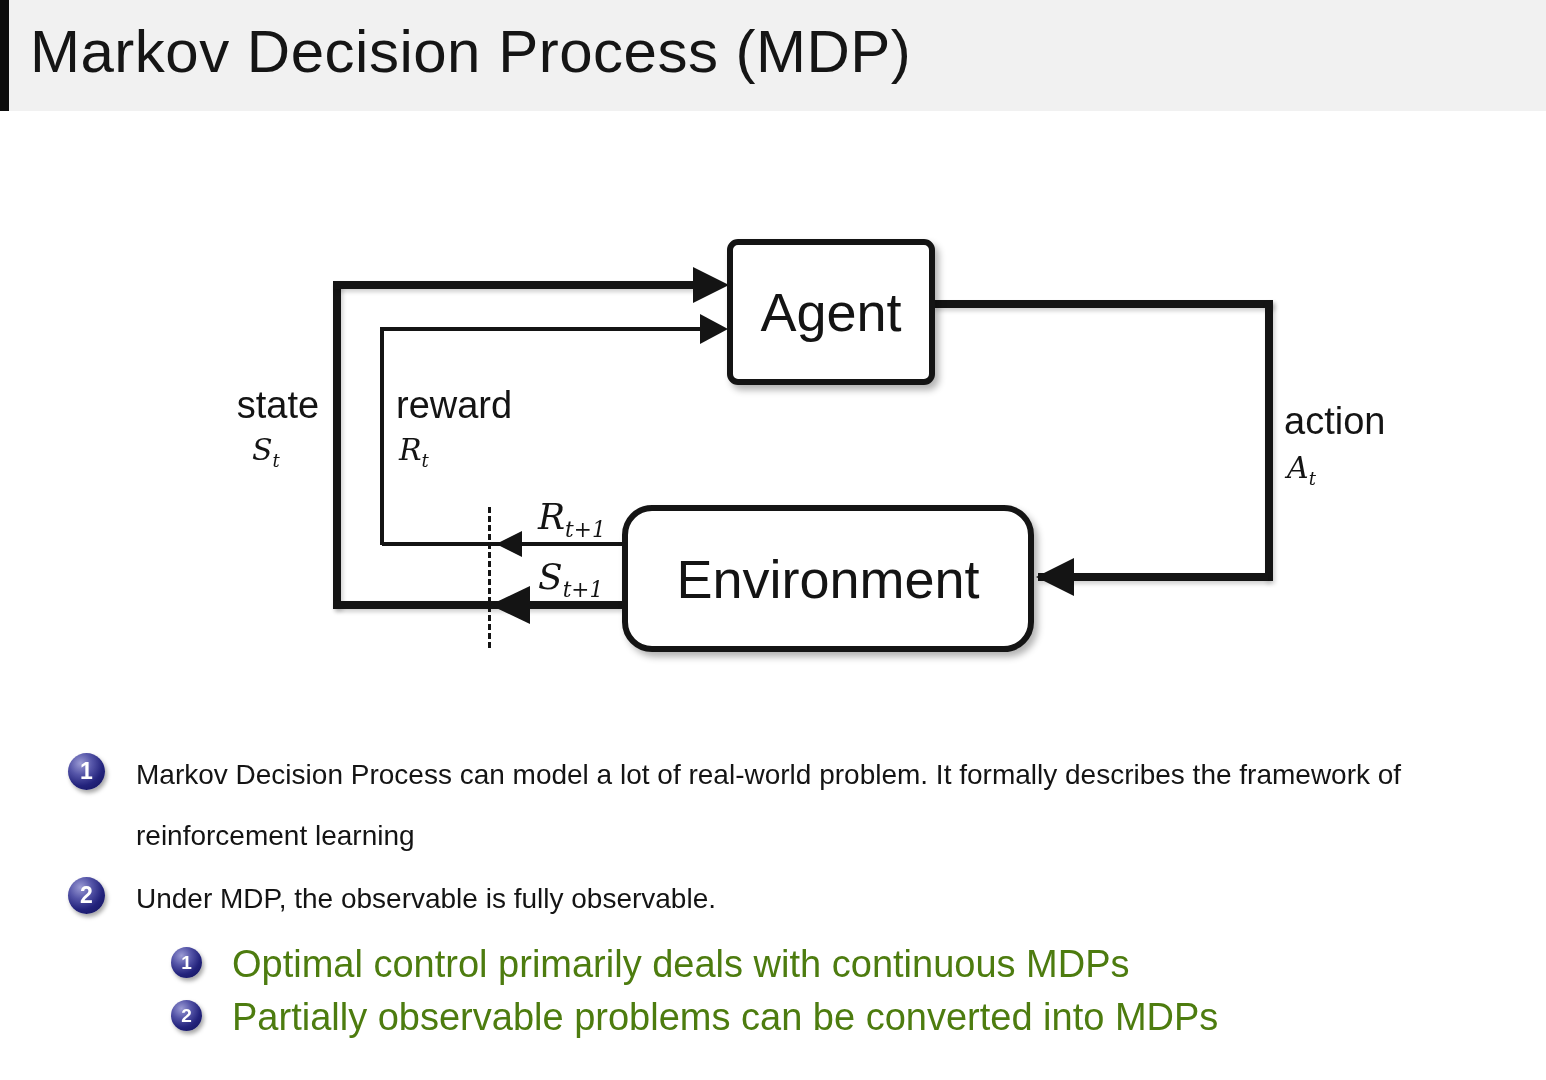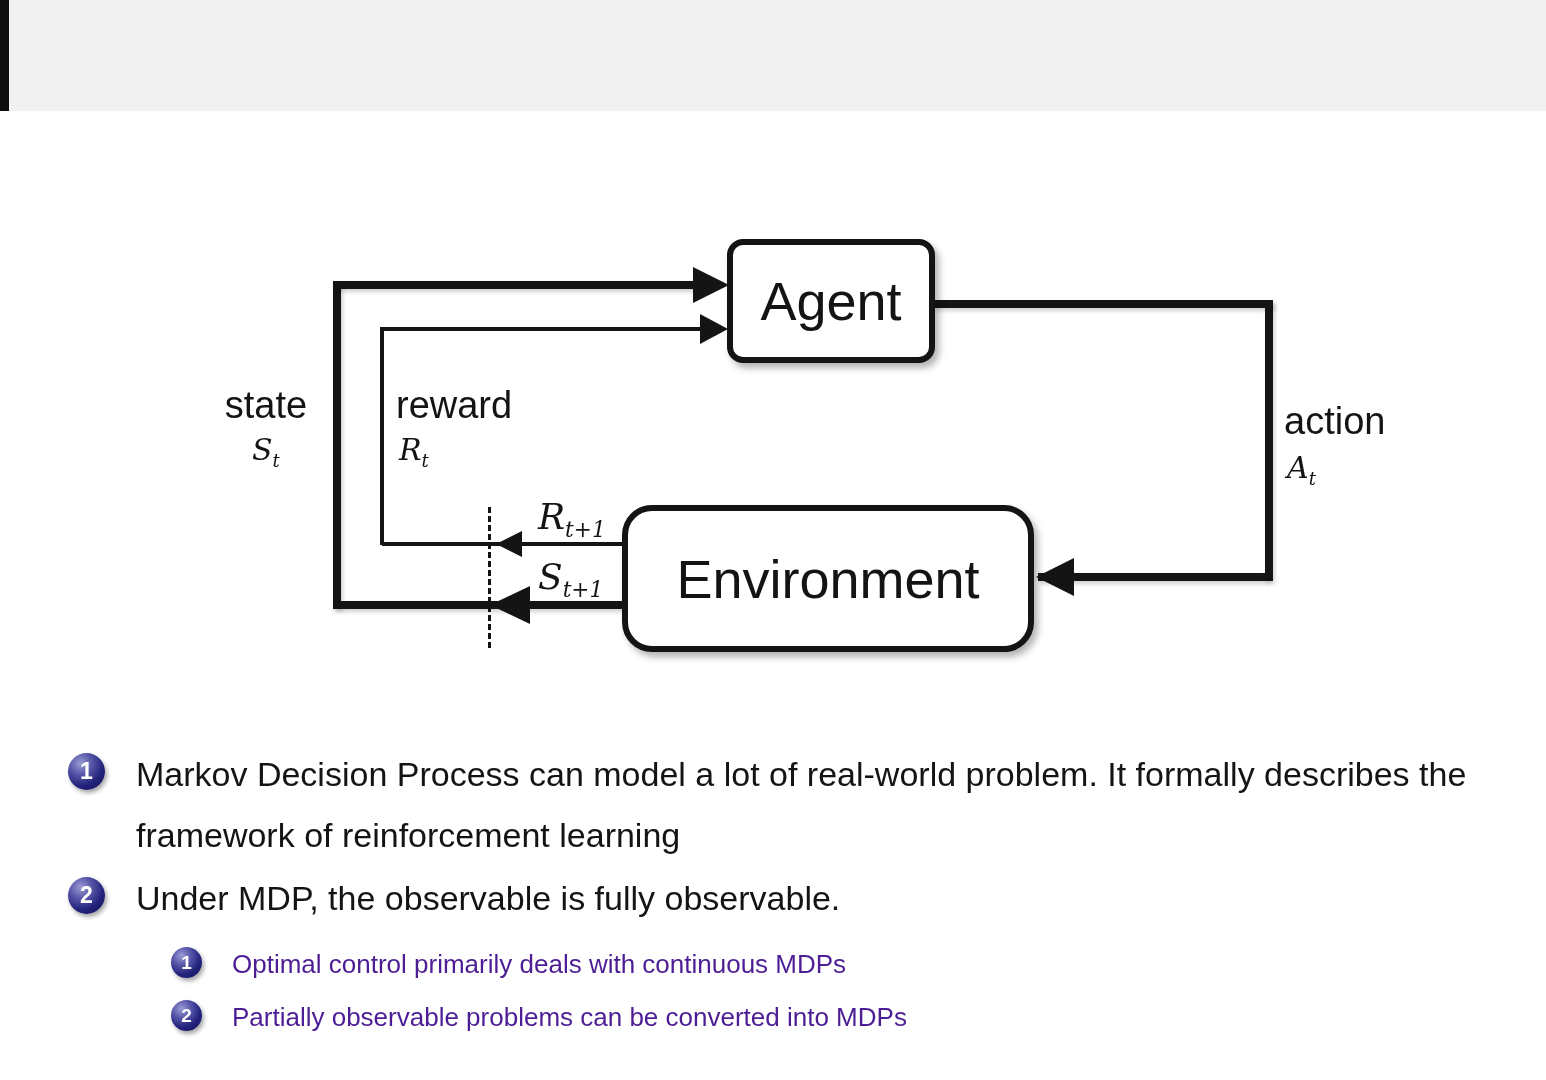--- a/index.html
+++ b/index.html
@@ -18,43 +18,44 @@
   .thick { box-shadow: 2px 3px 4px rgba(0,0,0,0.18); }
   .arrow { position: absolute; width: 0; height: 0; }
   .arrow-right-big  { border-left: 36px solid #141414; border-top: 18px solid transparent; border-bottom: 18px solid transparent; }
   .arrow-right-small{ border-left: 28px solid #141414; border-top: 15px solid transparent; border-bottom: 15px solid transparent; }
   .arrow-left-big   { border-right: 40px solid #141414; border-top: 19px solid transparent; border-bottom: 19px solid transparent; }
   .arrow-left-small { border-right: 26px solid #141414; border-top: 13px solid transparent; border-bottom: 13px solid transparent; }
   .arrow-left-med   { border-right: 38px solid #141414; border-top: 19px solid transparent; border-bottom: 19px solid transparent; }
   .dashed-line { position: absolute; left: 488px; top: 507px; height: 141px; width: 0; border-left: 3px dashed #141414; }
 
   .node-box { position: absolute; background: #ffffff; border: 6px solid #141414; display: flex; align-items: center; justify-content: center; box-shadow: 4px 5px 7px rgba(0,0,0,0.30); }
-  .agent-box { left: 727px; top: 239px; width: 208px; height: 124px; border-radius: 16px; }
+  .agent-box { left: 727px; top: 239px; width: 208px; height: 146px; border-radius: 11px; }
   .env-box { left: 622px; top: 505px; width: 412px; height: 147px; border-radius: 30px; }
   .node-label { font-size: 54px; color: #141414; }
 
   .diag-label { position: absolute; font-size: 38px; color: #141414; white-space: nowrap; }
   .math { position: absolute; font-family: "DejaVu Serif", serif; font-style: italic; font-size: 30px; color: #141414; white-space: nowrap; }
   .math sub { font-size: 0.60em; font-style: italic; line-height: 0; }
   .math-small { font-size: 36px; }
 
   
   .ball { position: absolute; border-radius: 50%; background: radial-gradient(circle at 34% 28%, #9b9bd4 0%, #5555a8 32%, #23237c 62%, #101056 100%); box-shadow: 2px 3px 4px rgba(0,0,0,0.35); display: flex; align-items: center; justify-content: center; color: #ffffff; font-weight: bold; }
   .ball-big { width: 37px; height: 37px; font-size: 23px; }
   .ball-small { width: 31px; height: 31px; font-size: 19px; }
-  .bullet-text { position: absolute; font-size: 34px; line-height: 61px; color: #141414; }
-  .sub-bullet-text { position: absolute; font-size: 26px; line-height: 52px; color: #4c1d95; white-space: nowrap; }
+  .bullet-text { position: absolute; font-size: 28px; line-height: 61px; color: #141414; }
+  .sub-bullet-text { position: absolute; font-size: 38px; line-height: 52px; color: #4d7c0f; white-space: nowrap; }
 </style>
 </head>
 <body>
 
 <div class="slide">
 
   <div class="title-bar">
     <div class="title-accent"></div>
+    <div class="title-text">Markov Decision Process (MDP)</div>
   </div>
 
   <div>
 
     <div class="dline thick" style="left:333px; top:281px; width:8px; height:327px;"></div>
     <div class="dline thick" style="left:333px; top:281px; width:362px; height:8px;"></div>
     <div class="arrow arrow-right-big" style="left:693px; top:267px;"></div>
     <div class="dline thick" style="left:333px; top:601px; width:289px; height:8px;"></div>
     <div class="arrow arrow-left-big" style="left:490px; top:586px;"></div>
 
@@ -71,21 +72,21 @@
 
     <div class="dashed-line"></div>
 
     <div class="node-box agent-box">
       <span class="node-label">Agent</span>
     </div>
     <div class="node-box env-box">
       <span class="node-label">Environment</span>
     </div>
 
-    <div class="diag-label" style="left:216px; top:384px; width:100px; text-align:center;">state</div>
+    <div class="diag-label" style="left:228px; top:384px; width:100px; text-align:center;">state</div>
     <div class="math" style="left:252px; top:432px;"><span>S</span><sub>t</sub></div>
 
     <div class="diag-label" style="left:396px; top:384px;">reward</div>
     <div class="math" style="left:399px; top:432px;"><span>R</span><sub>t</sub></div>
 
     <div class="math math-small" style="left:538px; top:496px;"><span>R</span><sub>t+1</sub></div>
     <div class="math math-small" style="left:538px; top:556px;"><span>S</span><sub>t+1</sub></div>
 
     <div class="diag-label" style="left:1284px; top:400px;">action</div>
     <div class="math" style="left:1287px; top:450px;"><span>A</span><sub>t</sub></div>

